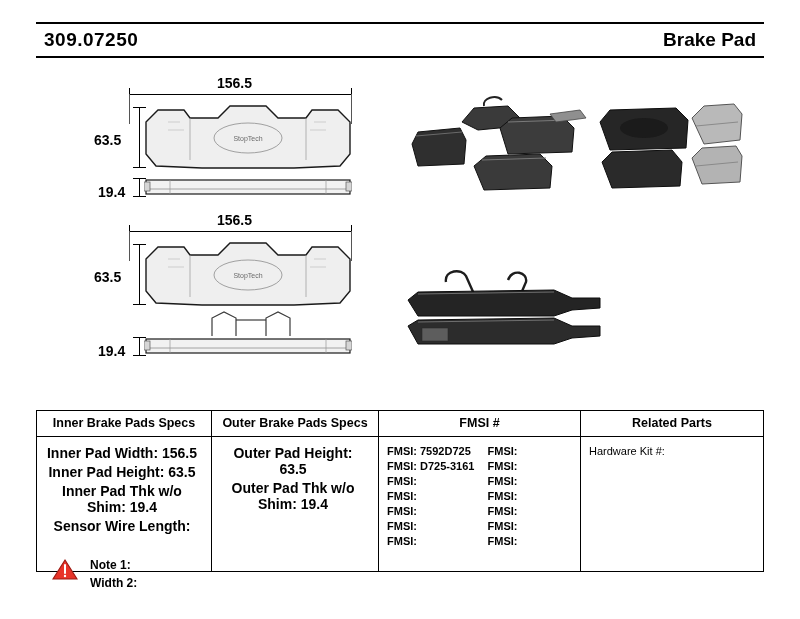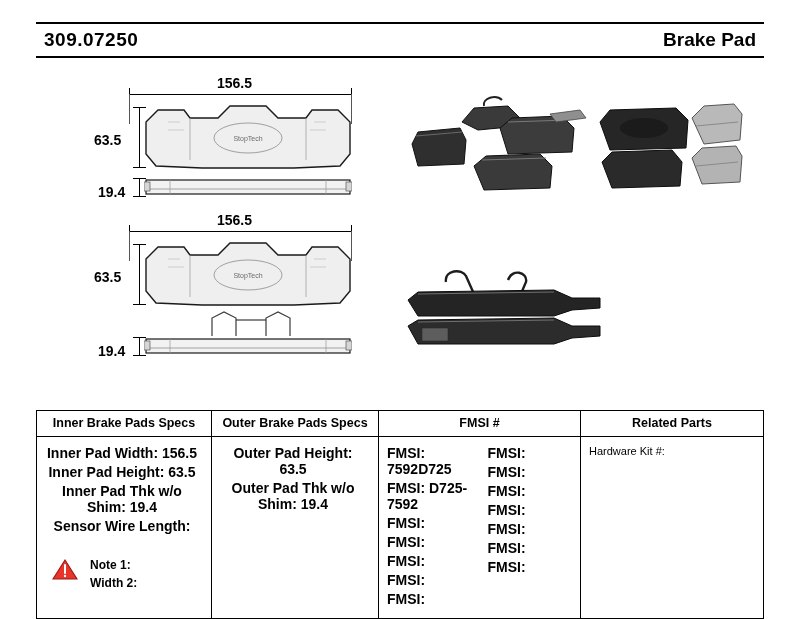--- a/index.html
+++ b/index.html
@@ -43,21 +43,21 @@
   }
   .col .body{padding:6px 8px 10px 8px;min-height:118px;}
   .c1{width:175px;}
   .c2{width:167px;}
   .c3{width:202px;}
   .c4{width:184px;}
 
   .specline{font-size:14px;font-weight:bold;text-align:center;padding:1.5px 4px 1.5px 0;}
   .fmsi-grid{display:flex;}
   .fmsi-col{width:50%;}
-  .fmsi-line{font-size:14px;font-weight:bold;padding:1.5px 0 1.5px 8px;}
+  .fmsi-line{font-size:11px;font-weight:bold;padding:1.5px 0 1.5px 8px;}
   .rel-line{font-size:11px;font-weight:normal;padding:1.5px 0 1.5px 8px;}
 
   
   .notes{position:absolute;left:52px;top:556px;}
   .note-row{display:flex;align-items:center;height:18px;}
   .note-label{font-size:12px;font-weight:bold;margin-left:38px;}
   .warn{position:absolute;left:0px;top:2px;width:26px;height:23px;}
 </style>
 </head>
 <body>
@@ -214,21 +214,21 @@
           <div class="specline">Outer Pad Thk w/o Shim: 19.4</div>
         </div>
       </div>
 
       <div class="col c3">
         <div class="hd">FMSI #</div>
         <div class="body" style="padding:6px 0 10px 0;">
           <div class="fmsi-grid">
             <div class="fmsi-col">
               <div class="fmsi-line">FMSI:  7592D725</div>
-              <div class="fmsi-line">FMSI:  D725-7592</div>
+              <div class="fmsi-line">FMSI:  D725-3161</div>
               <div class="fmsi-line">FMSI:</div>
               <div class="fmsi-line">FMSI:</div>
               <div class="fmsi-line">FMSI:</div>
               <div class="fmsi-line">FMSI:</div>
               <div class="fmsi-line">FMSI:</div>
             </div>
             <div class="fmsi-col">
               <div class="fmsi-line">FMSI:</div>
               <div class="fmsi-line">FMSI:</div>
               <div class="fmsi-line">FMSI:</div>

